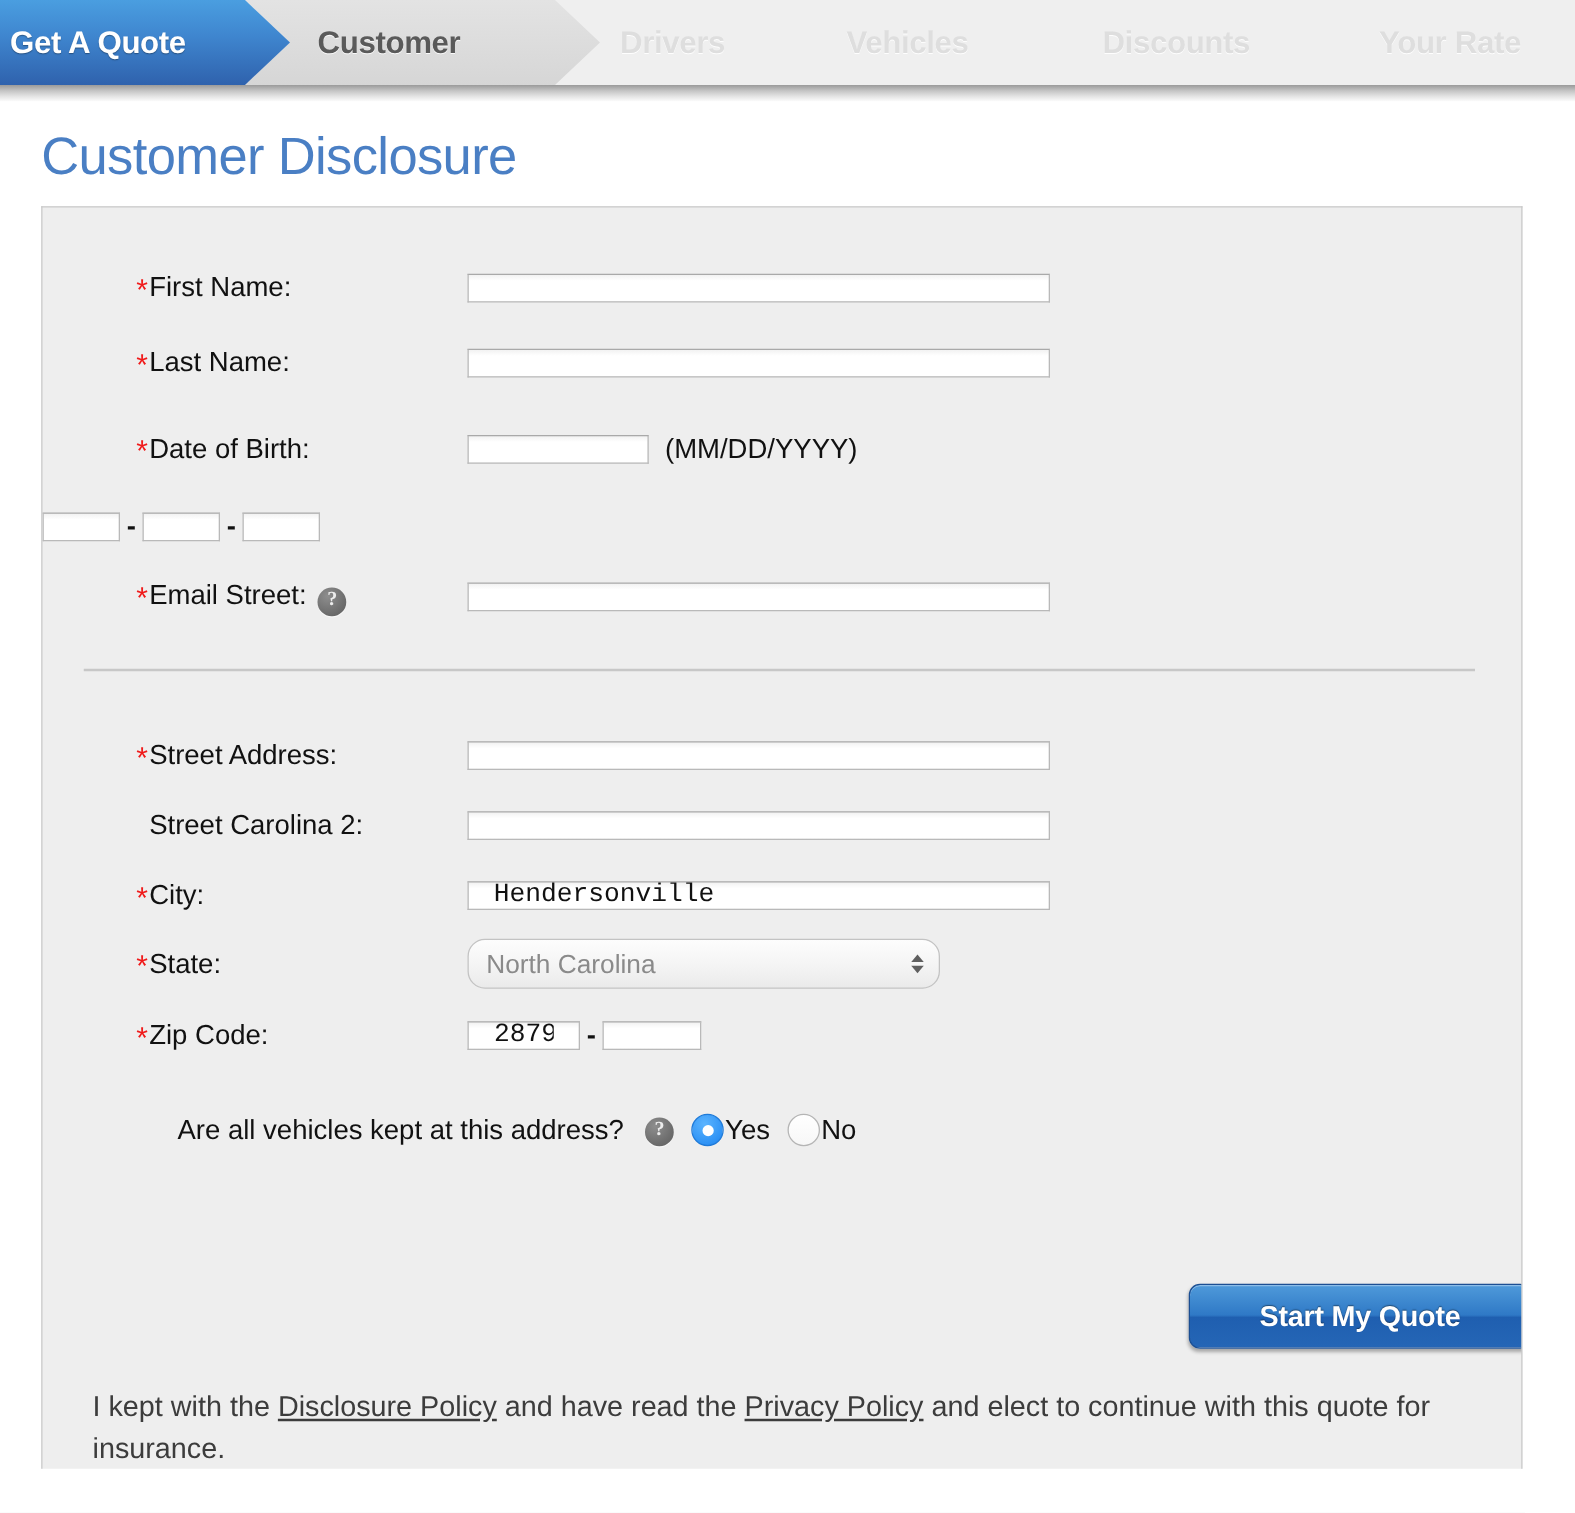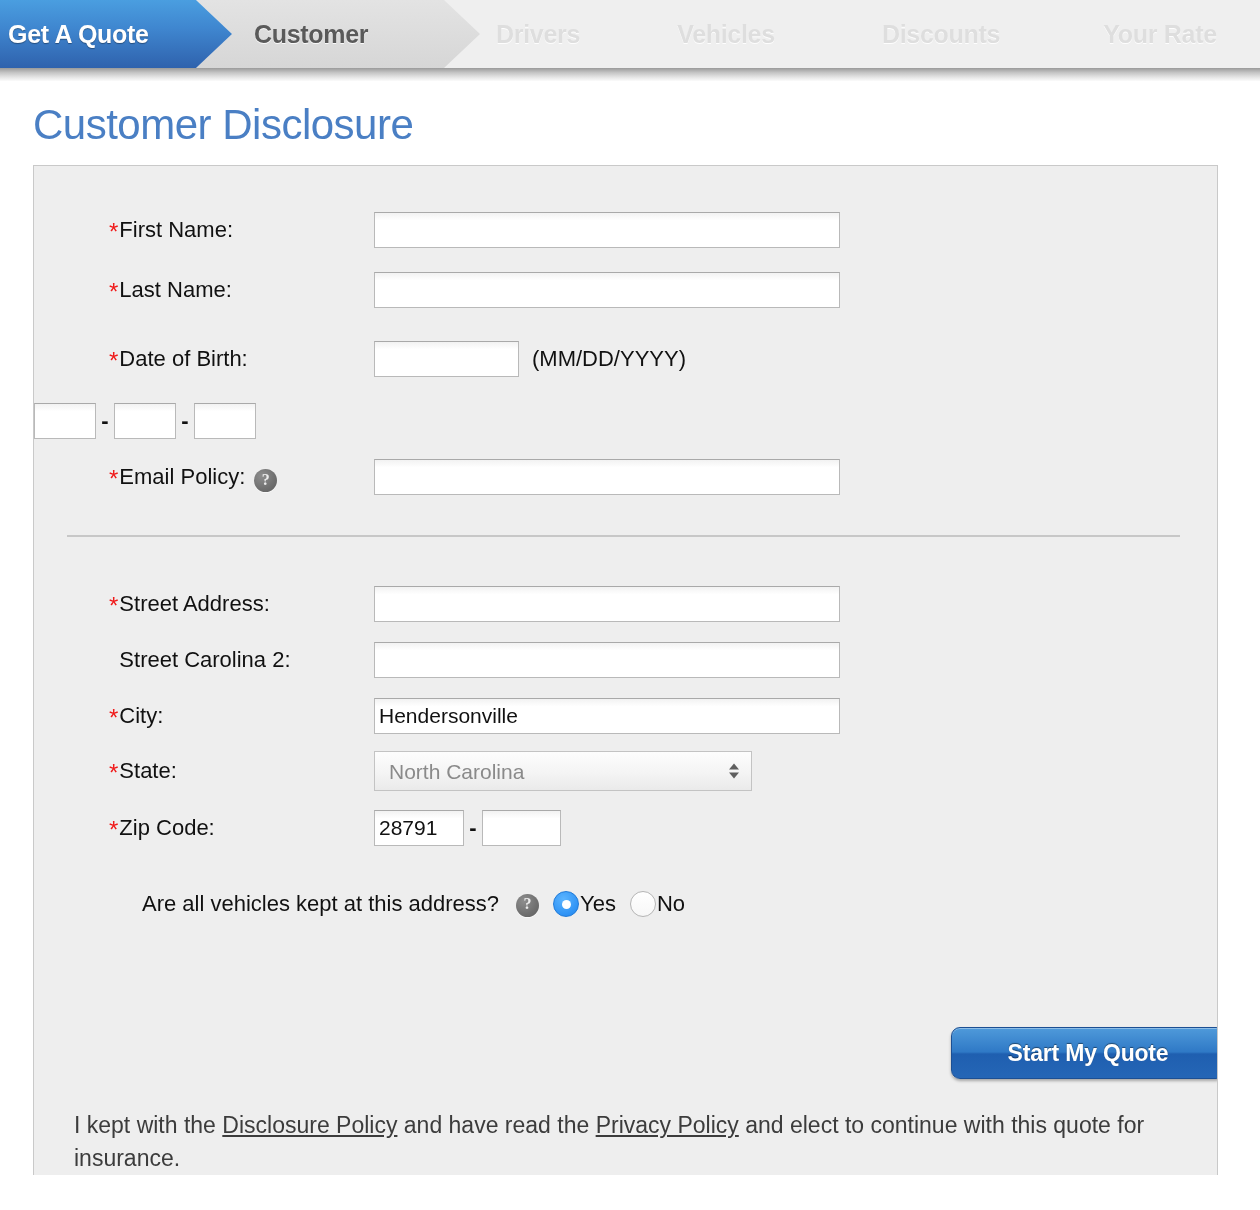--- a/index.html
+++ b/index.html
@@ -137,28 +137,28 @@
     font-family: "Liberation Serif", serif;
     margin-left: 9px;
     position: relative;
     top: 2px;
     box-shadow: 0 1px 0 rgba(255,255,255,.6);
   }
   .help-icon span { position: relative; top: -1px; }
 
   
   .tf {
-    height: 36px;
+    height: 23px;
     background: linear-gradient(to bottom, #f2f2f2 0%, #ffffff 22%, #ffffff 100%);
     border: 1px solid #b9b9b9;
     border-top-color: #a9a9a9;
     font-size: 21px;
-    font-family: Liberation Sans, sans-serif;
+    font-family: Liberation Mono, monospace;
     color: #111;
-    padding: 0 4px;
+    padding: 0 20px;
     outline: none;
     border-radius: 0;
   }
   .tf.wide  { width: 466px; }
   .tf.dob   { width: 145px; }
   .tf.ph    { width: 62px; }
   .tf.zip5  { width: 90px; }
   .tf.zip4  { width: 79px; }
   .dash {
     display: inline-block;
@@ -181,21 +181,21 @@
     width: 378px;
     height: 40px;
   }
   .sel {
     width: 378px;
     height: 40px;
     -webkit-appearance: none;
     appearance: none;
     background: linear-gradient(to bottom, #fdfdfd 0%, #f4f4f4 55%, #eaeaea 100%);
     border: 1px solid #c3c3c3;
-    border-radius: 0;
+    border-radius: 14px;
     font-size: 21px;
     font-family: "Liberation Sans", sans-serif;
     color: #8a8a8a;
     padding: 0 34px 0 14px;
     outline: none;
   }
   .sel-arrows {
     position: absolute;
     right: 13px; top: 50%;
     transform: translateY(-50%);
@@ -354,21 +354,21 @@
     <span class="dash">-</span>
     <input class="tf ph" type="text" value="" style="">
     <span class="dash">-</span>
     <input class="tf ph" type="text" value="" style="">
   </div>
 
   <div class="form-row" style="top:291px;">
     <div class="lbl">
       <span class="lbl-inner">
         <span class="req">*</span>
-        <span>Email Policy:</span>
+        <span>Email Street:</span>
         <span class="help-icon">
           <span>?</span>
         </span>
       </span>
     </div>
     <input class="tf wide" type="text" value="" style="">
   </div>
 
   <div class="divider" style="top:369px;"></div>
 

